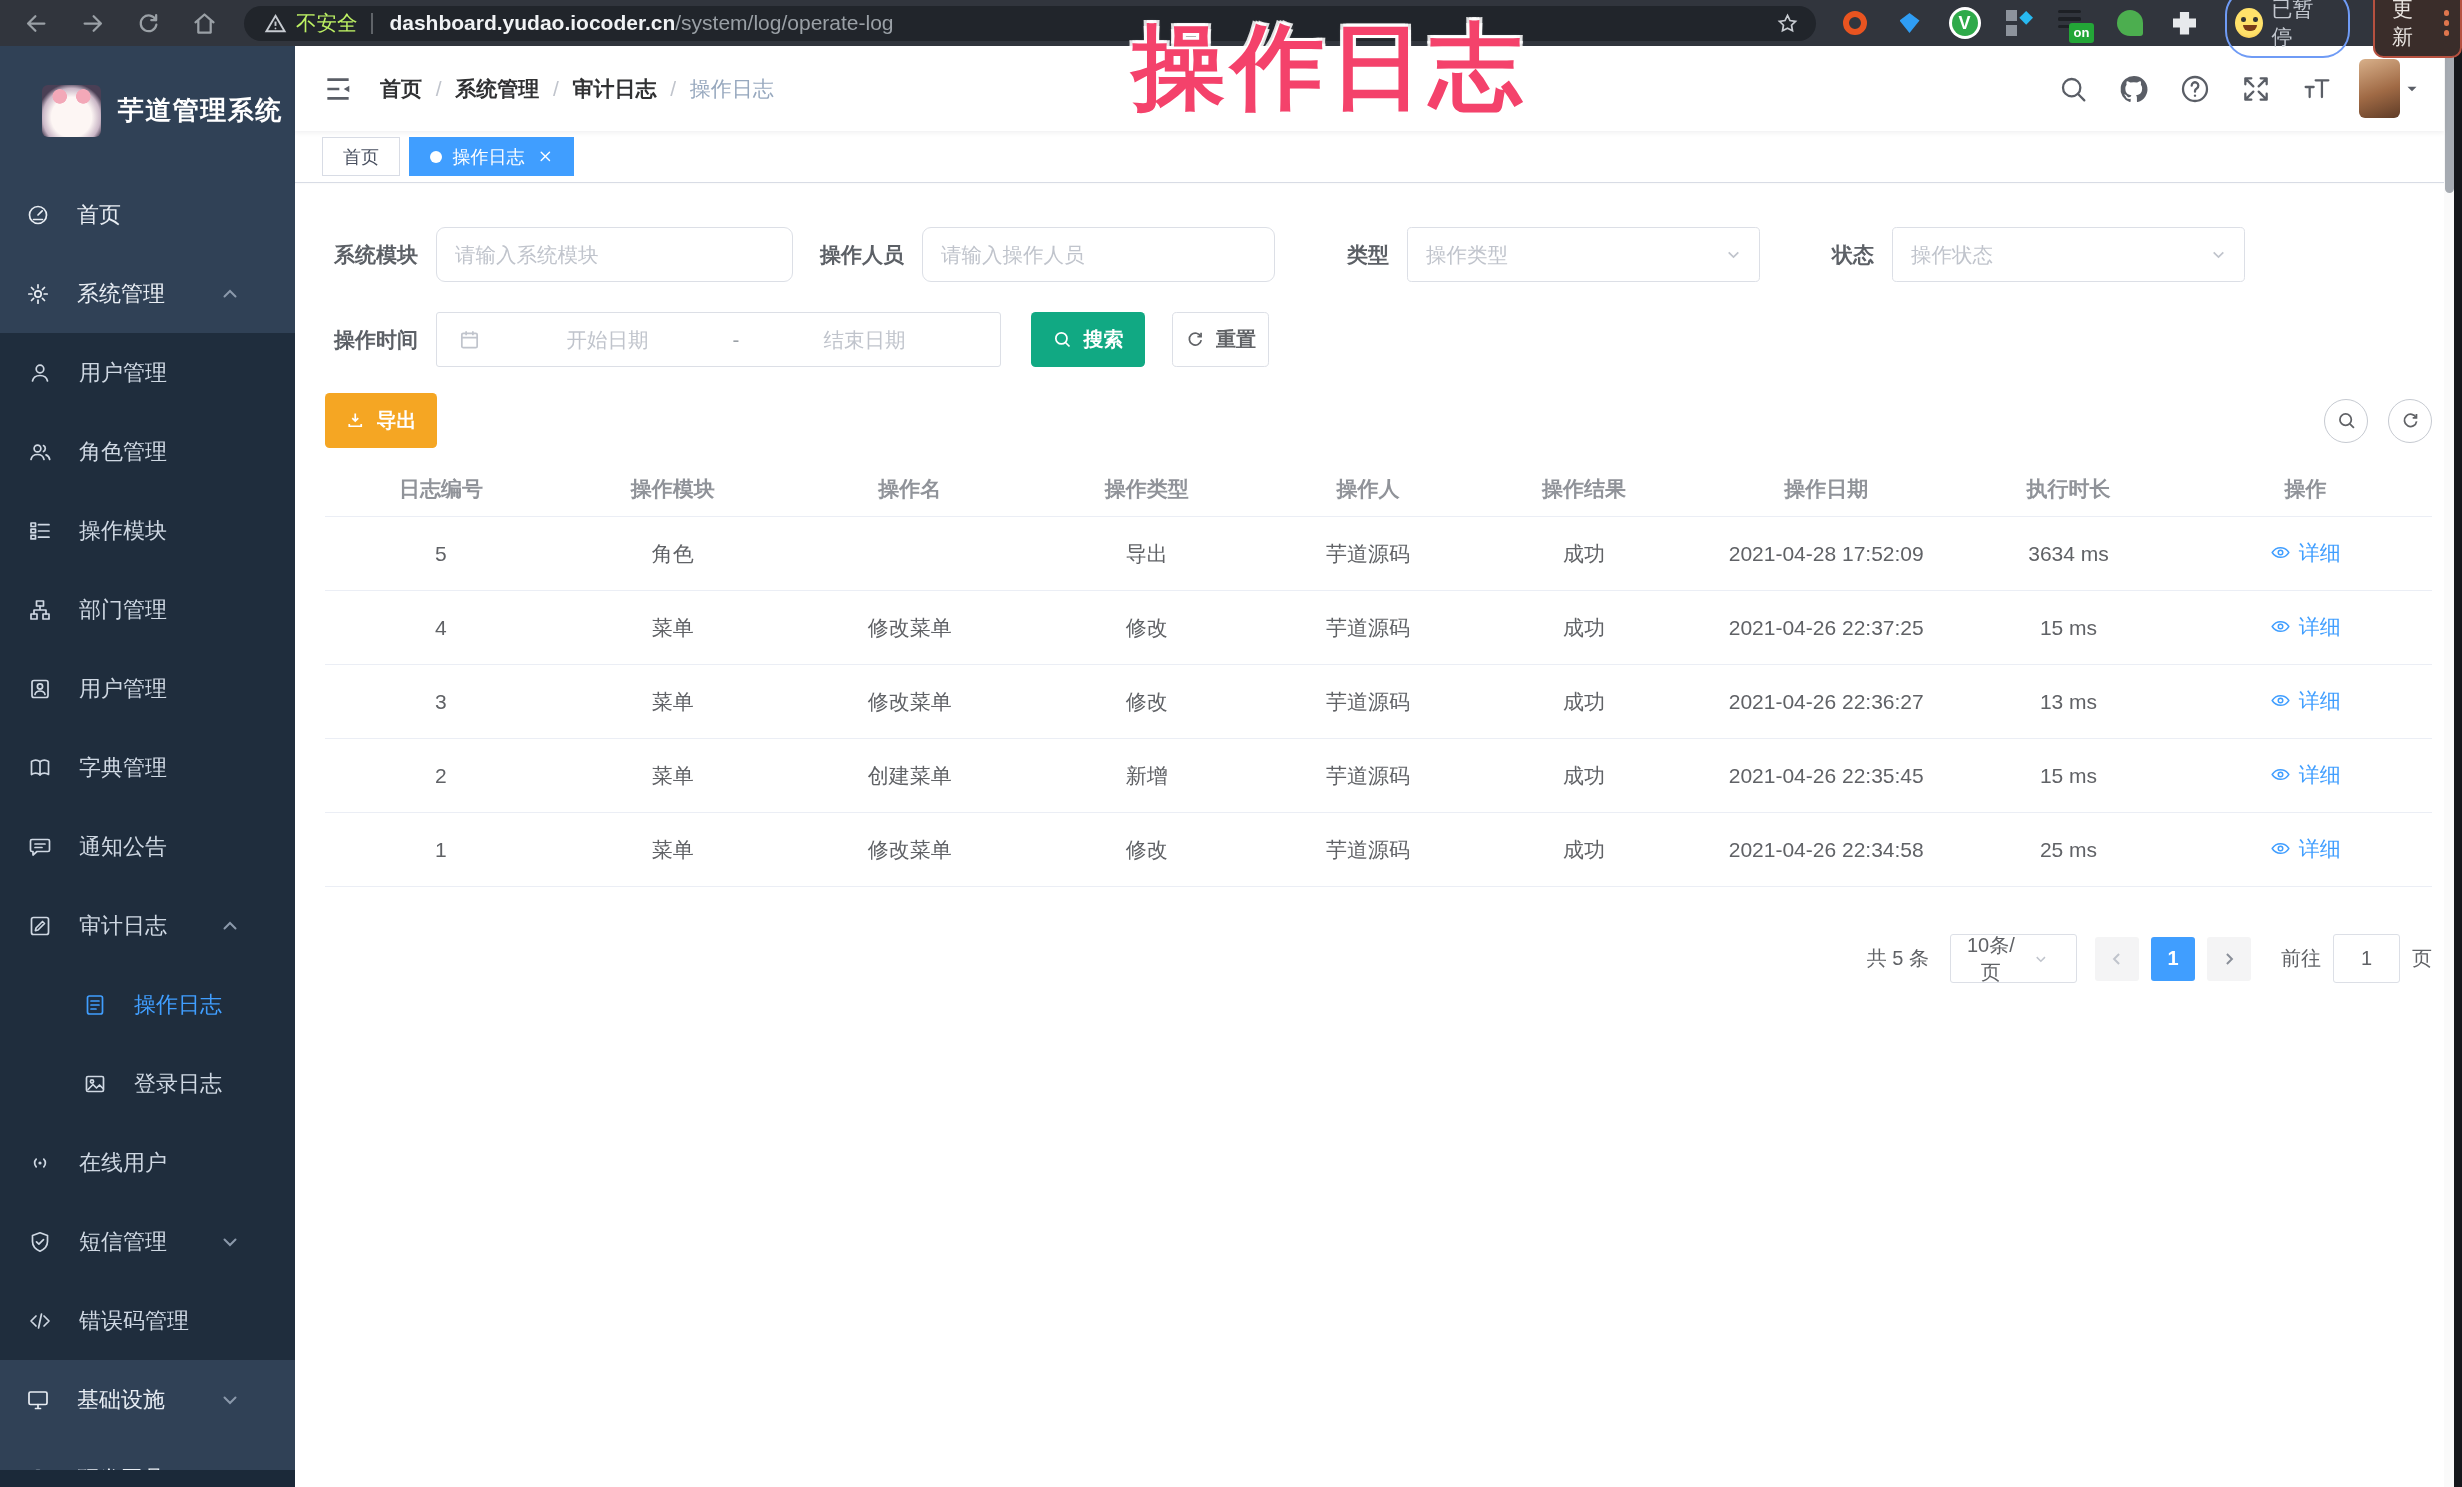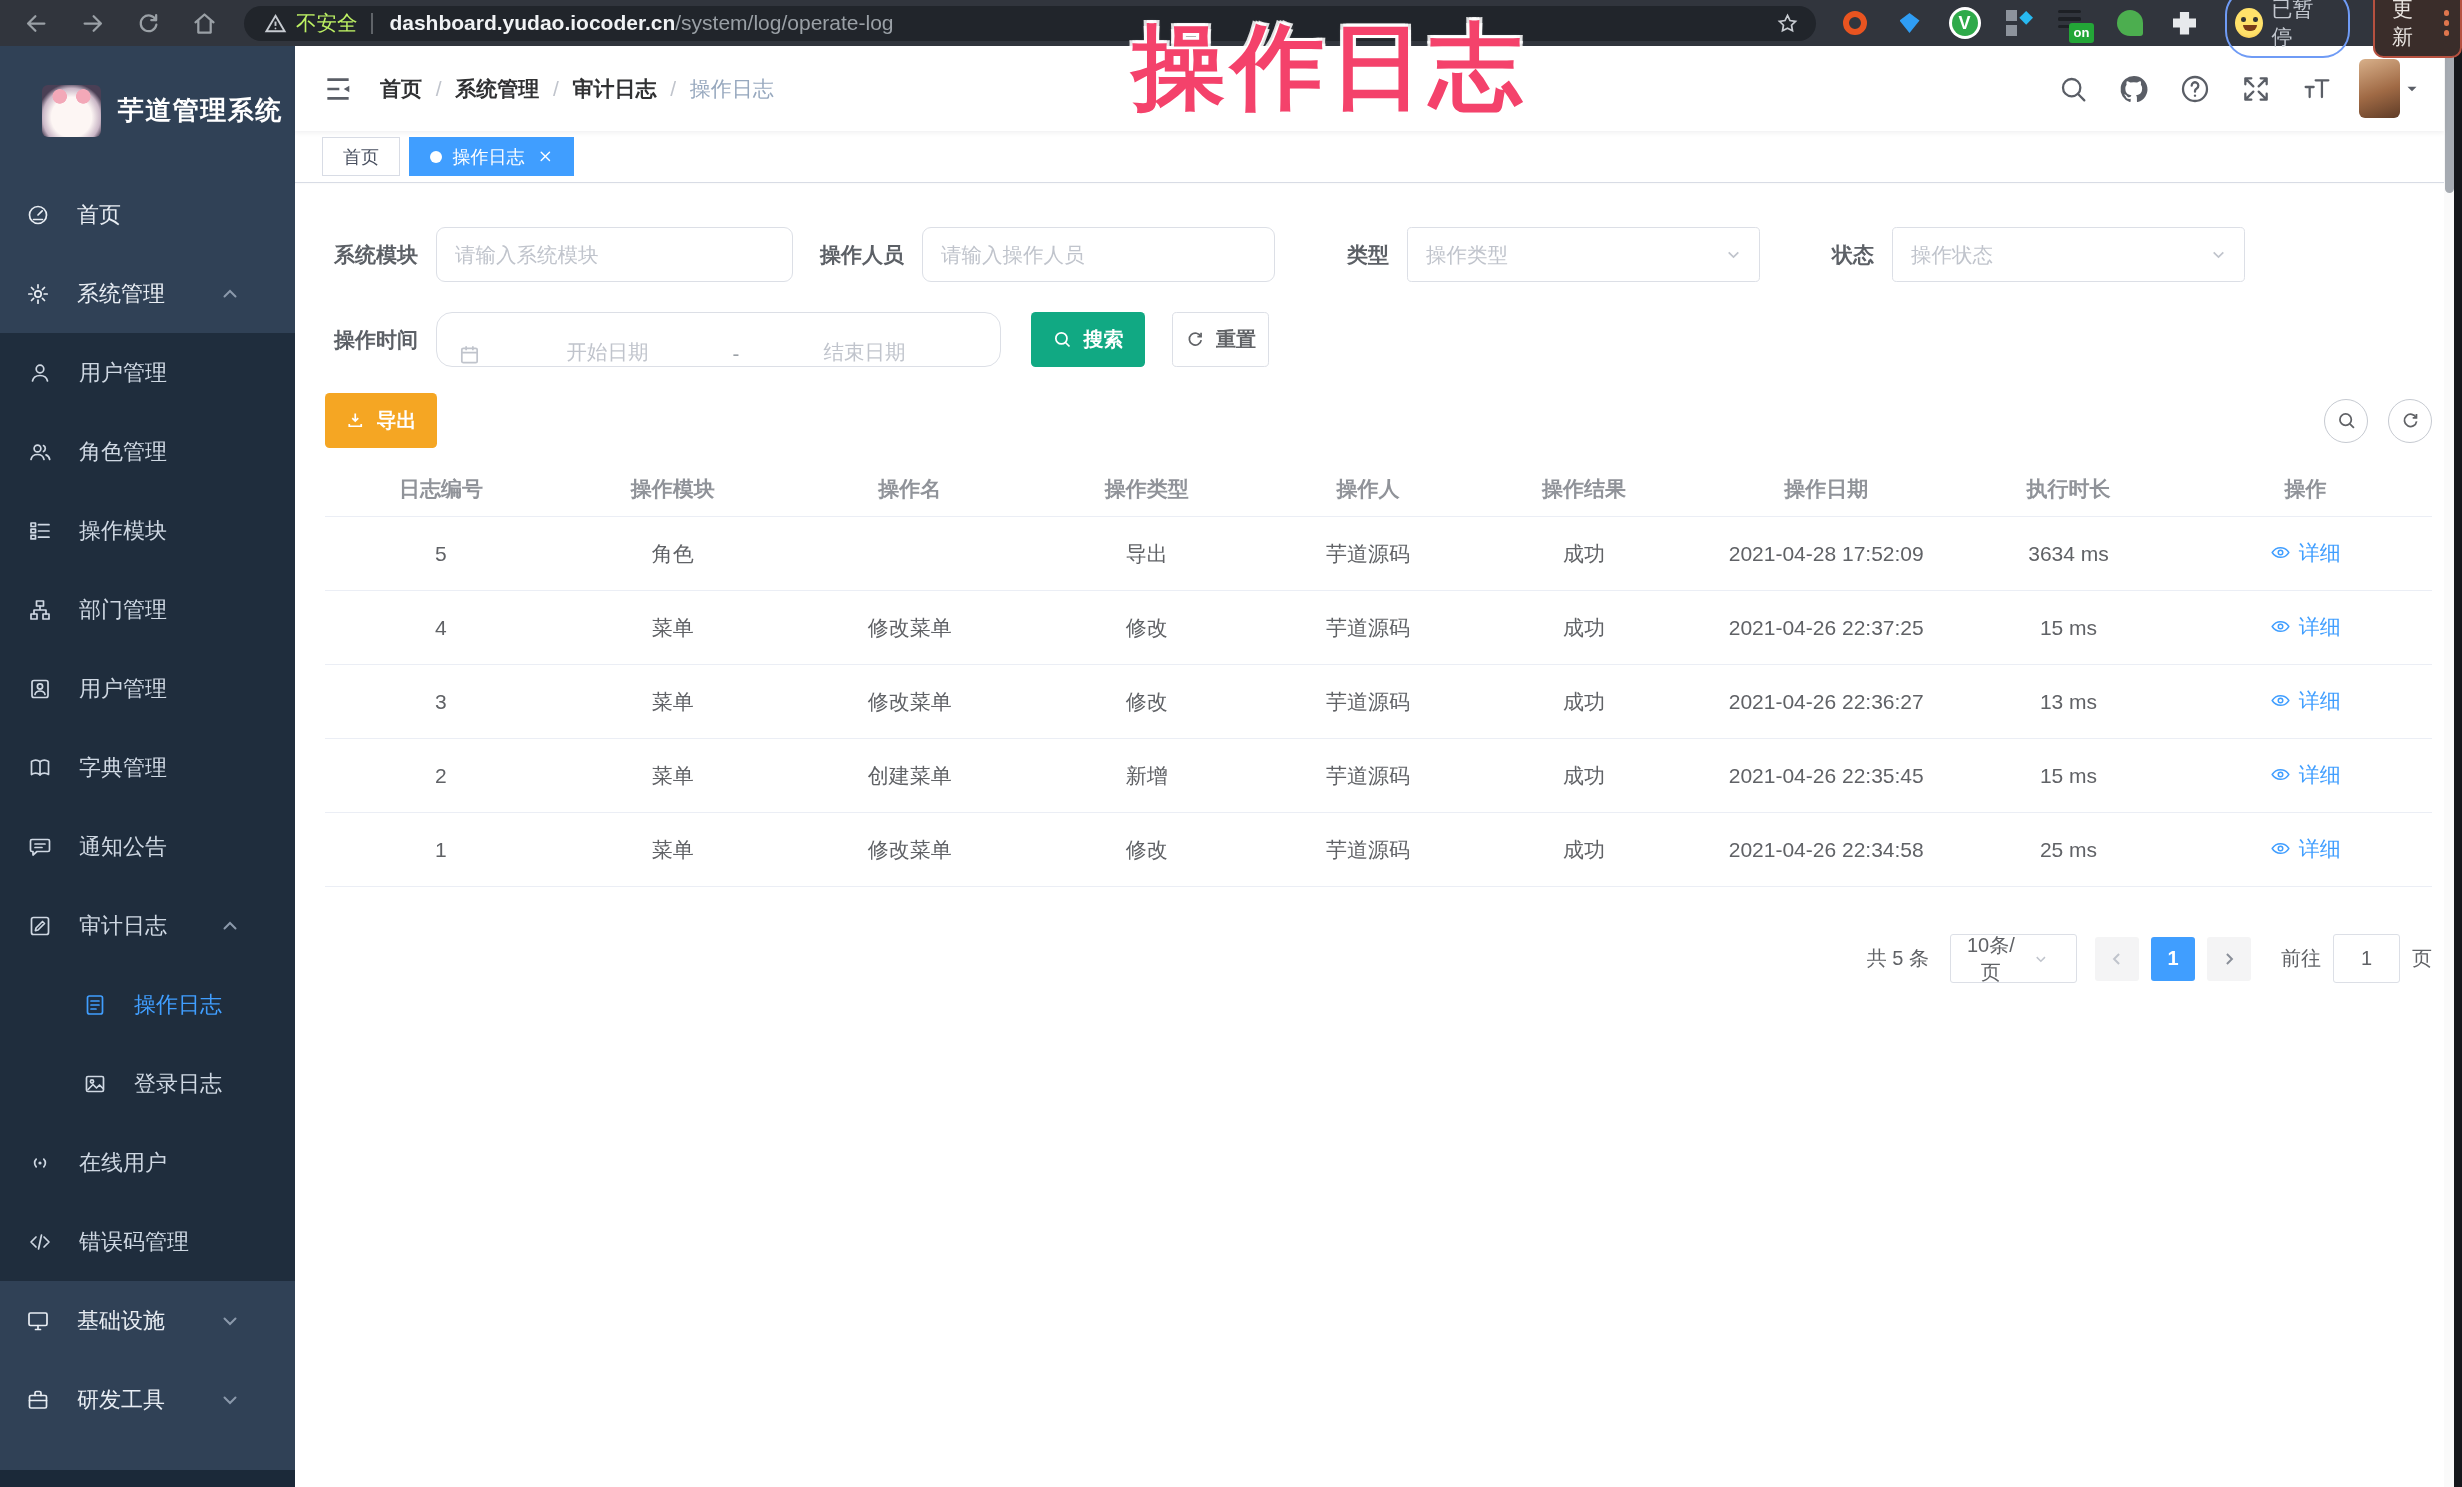--- a/index.html
+++ b/index.html
@@ -85,21 +85,21 @@
   .content { padding:44px 12px 0 30px; }
   .frow { display:flex; align-items:center; }
   .fg { display:flex; align-items:center; }
   .flbl { font-size:21px; font-weight:700; color:#5c6066; text-align:right; padding-right:18px; white-space:nowrap; }
   .flbl.w146 { width:111px; } .flbl.w150 { width:114px; } .flbl.w90 { width:68px; }
   .finput { height:55px; border:0.8px solid #dcdfe6; border-radius:9px; background:#fff; font-size:20.5px; color:#6d28d9; padding:0 18px; outline:none; }
   .finput::placeholder { color:#c0c4cc; }
   .fselect { height:55px; border:0.8px solid #dcdfe6; border-radius:4.6px; background:#fff; display:flex; align-items:center; padding:0 15px 0 18px; cursor:pointer; }
   .fselect .ph { font-size:20.5px; color:#c0c4cc; flex:1; }
   .fselect .icn { width:21px; height:21px; color:#c0c4cc; }
-  .daterange { width:565px; height:55px; border:0.8px solid #dcdfe6; border-radius:16px; display:flex; align-items:flex-end; padding:0 15px; color:#c0c4cc; font-size:20.5px; }
+  .daterange { width:565px; height:55px; border:0.8px solid #dcdfe6; border-radius:3px; display:flex; align-items:center; padding:0 15px; color:#c0c4cc; font-size:20.5px; }
   .daterange .icn { width:23px; height:23px; color:#c0c4cc; margin:0 6px; }
   .daterange .dph { flex:1; text-align:center; }
   .daterange .dsep { color:#9aa0a6; padding:0 4.6px; }
   .btn { height:55px; border-radius:4.6px; display:inline-flex; align-items:center; justify-content:center; font-size:20px; cursor:pointer; border:0.8px solid transparent;font-weight:bold; }
   .btn .icn { width:20.5px; height:20.5px; margin-right:10.6px; }
   .btn-search { width:114px; background:#11a983; color:#fff; margin-left:30px; }
   .btn-reset { width:97px; background:#fff; color:#606266; border-color:#dcdfe6; margin-left:27px; }
   .btn-export { width:112px; background:#f5a623; color:#fff; }
   .toolbar { display:flex; align-items:center; margin-top:26px; }
   .tool-circles { margin-left:auto; display:flex; gap:20px; }
@@ -358,20 +358,34 @@
         <span>登录日志</span>
       </div>
       <div class="menu-item lv2">
         <span class="icn">
           <svg viewBox="0 0 24 24" fill="none" stroke="currentColor" stroke-width="1.7" stroke-linecap="round" stroke-linejoin="round">
             <circle cx="12" cy="12" r="1.6" fill="currentColor" stroke="none"></circle>
             <path d="M8.2 8.2a5.4 5.4 0 0 0 0 7.6M15.8 8.2a5.4 5.4 0 0 1 0 7.6"></path>
           </svg>
         </span>
         <span>在线用户</span>
+      </div>
+      <div class="menu-item lv2">
+        <span class="icn">
+          <svg viewBox="0 0 24 24" fill="none" stroke="currentColor" stroke-width="1.7" stroke-linecap="round" stroke-linejoin="round">
+            <path d="M12 2.8l7.5 2.7v6c0 4.6-3.2 7.8-7.5 9.7c-4.3-1.9-7.5-5.1-7.5-9.7v-6z"></path>
+            <path d="M8.5 11.8l2.4 2.4 4.6-4.6"></path>
+          </svg>
+        </span>
+        <span>短信管理</span>
+        <span class="icn menu-arrow">
+          <svg viewBox="0 0 24 24" fill="none" stroke="currentColor" stroke-width="2" stroke-linecap="round">
+            <path d="M6.5 9.5l5.5 5.5 5.5-5.5"></path>
+          </svg>
+        </span>
       </div>
       <div class="menu-item lv2">
         <span class="icn">
           <svg viewBox="0 0 24 24" fill="none" stroke="currentColor" stroke-width="1.7" stroke-linecap="round" stroke-linejoin="round">
             <path d="M8 7l-5 5 5 5M16 7l5 5-5 5M13.5 5l-3 14"></path>
           </svg>
         </span>
         <span>错误码管理</span>
       </div>
       <div class="menu-item lv1">

